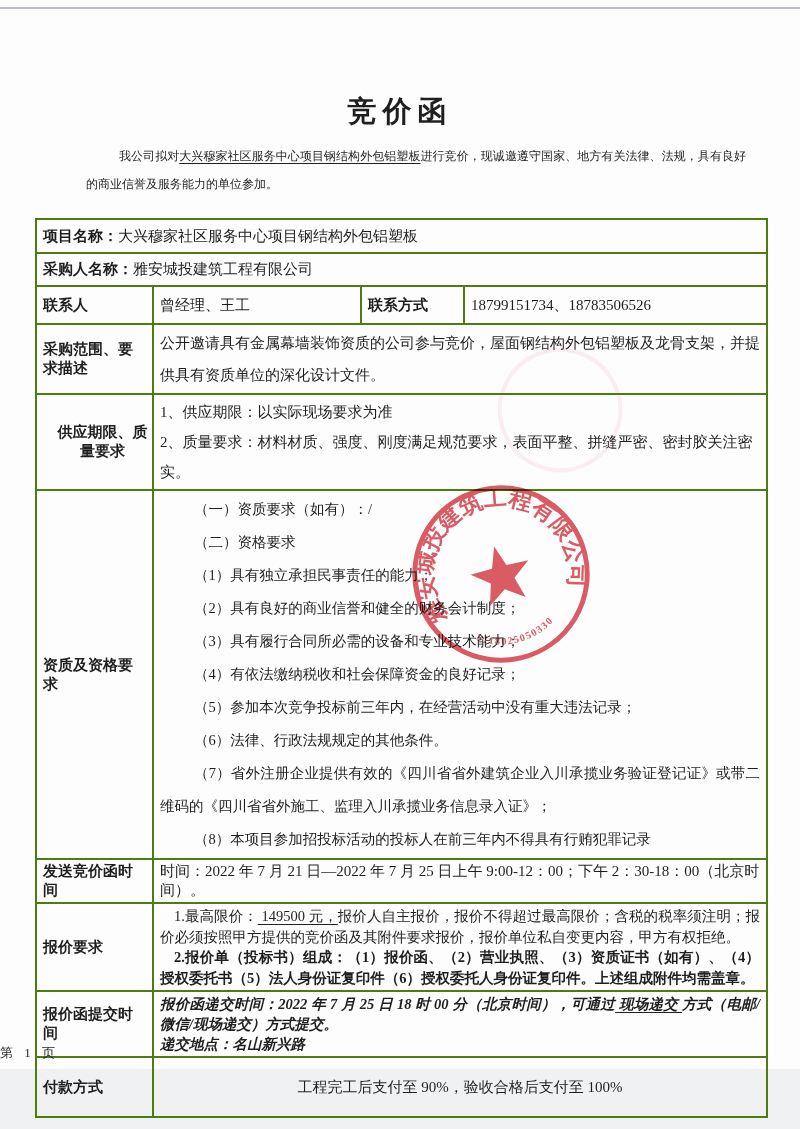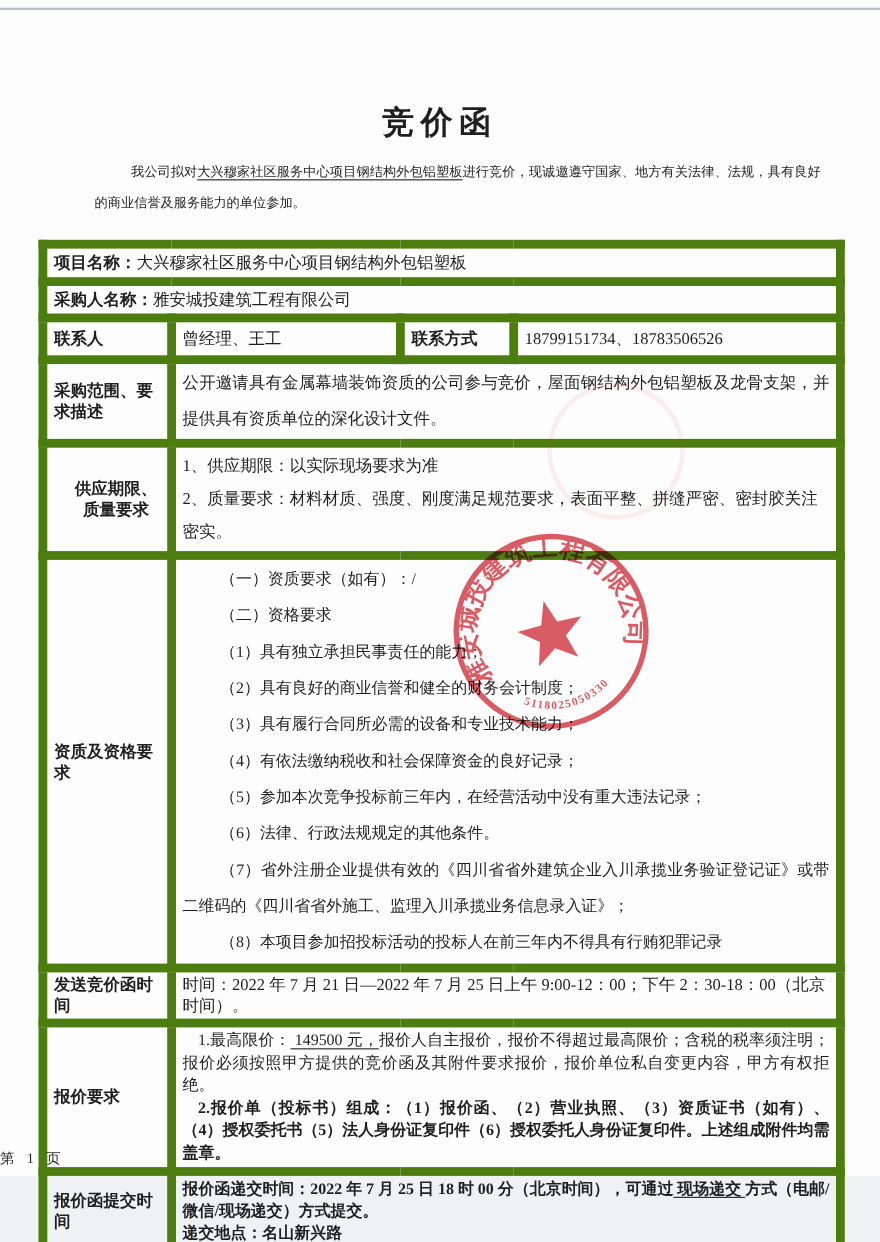--- a/index.html
+++ b/index.html
@@ -30,38 +30,38 @@
     position:absolute;top:142px;left:86px;width:660px;
     margin:0;font-size:12px;line-height:28px;
     text-indent:33px;text-align:justify;
   }
   .u{text-decoration:underline;text-underline-offset:3px;}
   .doc-table{
     position:absolute;top:218px;left:35px;width:733px;
     border-collapse:collapse;table-layout:fixed;
   }
   .doc-table td{
-    border:8px solid #4d7c0f;
+    border:2px solid #4d7c0f;
     padding:2px 6px;
     font-size:15px;
     vertical-align:middle;
     overflow:hidden;
   }
   .lbl{font-weight:bold;}
   .lblcell{font-weight:bold;padding-left:5px;}
   .lblcell.center{text-align:center;padding-left:18px;padding-right:2px;}
   .val-line{margin:0;line-height:30px;}
   .scope-val{line-height:32px;text-align:justify;padding-right:8px;}
   .qual-cell{padding:2px 10px 2px 6px;}
   .qual-cell p{margin:0;line-height:33px;font-size:14.5px;text-indent:34px;text-align:justify;}
   .tight{font-size:14.5px;padding:1px 4px;}
   .quote-cell{padding:1px 6px;}
   .quote-cell p{margin:0;line-height:20.5px;font-size:14.5px;text-indent:14px;text-align:justify;}
   .quote-cell p.heavy{font-weight:bold;}
-  .submit-cell{padding:1px 6px;vertical-align:top;}
+  .submit-cell{padding:1px 6px;vertical-align:top;font-style:italic;}
   .submit-cell p{margin:0;line-height:20px;font-size:14.5px;font-weight:bold;text-align:justify;}
   .pay-cell{vertical-align:top;padding-top:5px;font-size:14.5px;text-align:center;}
   .footer{
     position:absolute;top:1044px;left:0;width:708px;
     text-align:left;font-size:13px;letter-spacing:4px;color:#2a2a2a;
   }
   .stamp{
     position:absolute;left:403px;top:476px;width:196px;height:196px;
     transform:rotate(-14deg);
     opacity:.85;

